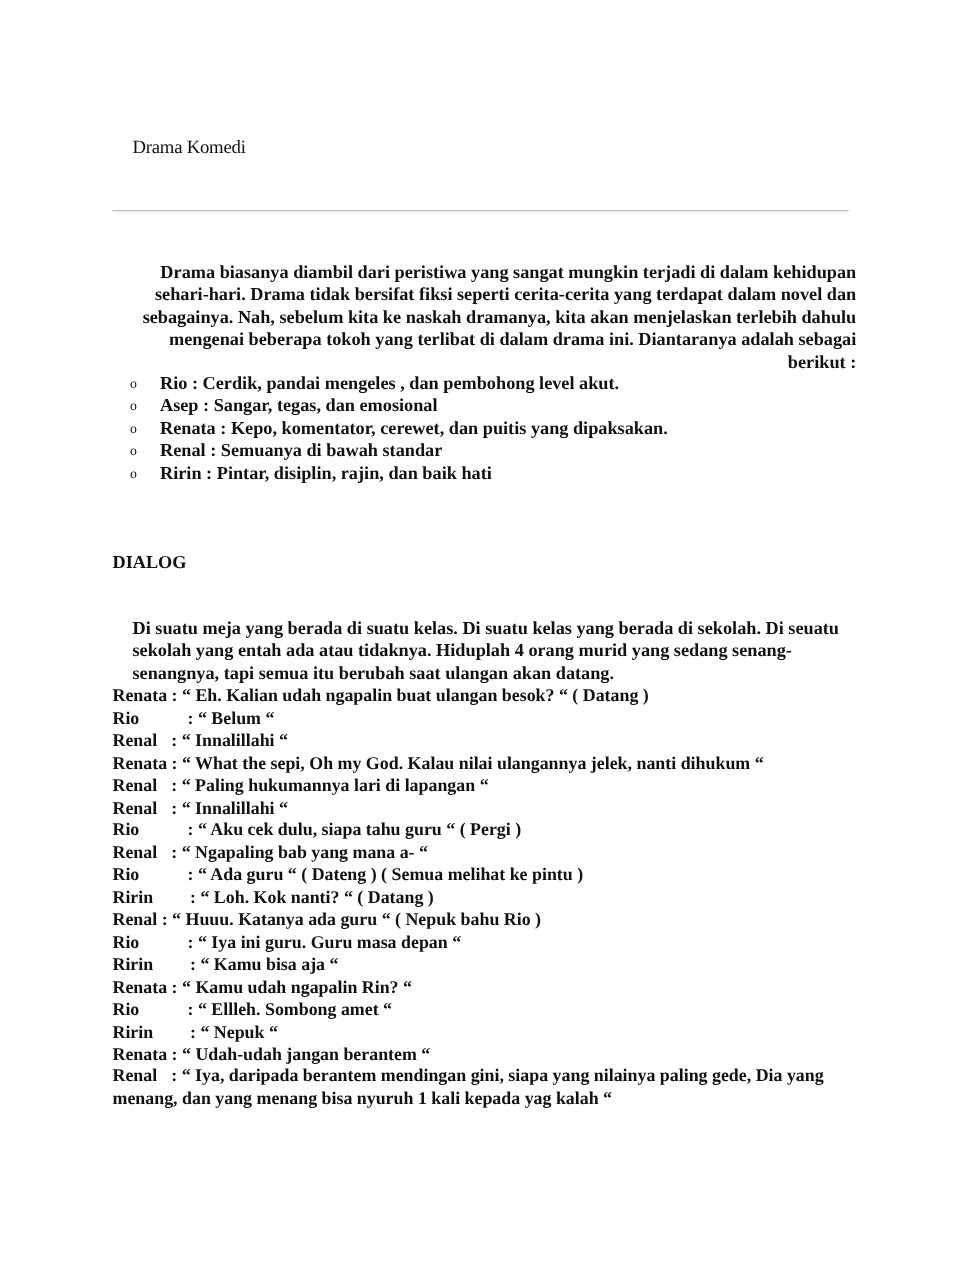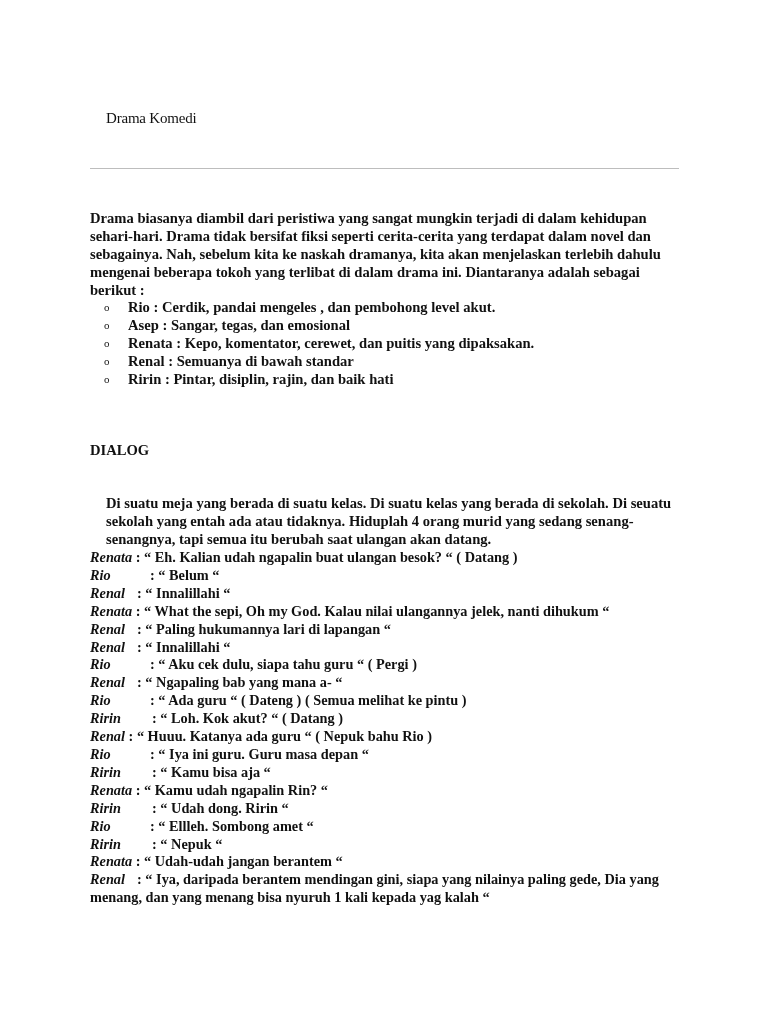--- a/index.html
+++ b/index.html
@@ -11,21 +11,21 @@
     .title {
       position: absolute; top: 94px; left: 0;
       font-size: 15px; font-weight: normal; margin: 16px; letter-spacing: -0.2px;
     }
     .rule {
       position: absolute; top: 168px; left: 0; width: 589px; height: 0;
       border: 0; border-top: 1.5px solid #bdbdbd; margin: 0;
     }
     .intro {
       position: absolute; top: 209px; left: 0; width: 595px;
-      font-size: 14.6px; font-weight: bold; line-height: 18px; margin: 0;
+      font-size: 14.6px; font-weight: bold; line-height: 18px; margin: 0; text-align: right;
     }
     .chars {
       position: absolute; top: 298px; left: 0; margin: 0; padding: 0; list-style: none;
       font-size: 14.6px; font-weight: bold; line-height: 18px;
     }
     .chars li { position: relative; padding-left: 38px; white-space: nowrap; }
     .chars .bullet {
       position: absolute; left: 14px; top: 0; font-weight: normal; font-size: 11px;
     }
     .section {
@@ -35,21 +35,21 @@
     .scene {
       position: absolute; top: 478px; left: 0; width: 595px;
       font-size: 14.6px; font-weight: bold; line-height: 18px; margin: 16px;
     }
     .dialog {
       position: absolute; top: 549px; left: 0; width: 595px; margin: 0;
       font-size: 14.3px; font-weight: bold; line-height: 17.9px;
     }
     .line { white-space: nowrap; }
     .line.wrap { white-space: normal; }
-    .speaker { display: inline-block; font-style: italic; }
+    .speaker { display: inline-block; }
     .w-rio { width: 60px; }
     .w-renal { width: 47px; }
     .w-ririn { width: 62px; }
   </style>
 </head>
 <body>
 
 <div class="page">
   <h1 class="title">Drama Komedi</h1>
   <hr class="rule">
@@ -71,24 +71,23 @@
   <div class="dialog">
     <div class="line"><span class="speaker">Renata</span><span> : </span><span>“ Eh. Kalian udah ngapalin buat ulangan besok? “ ( Datang )</span></div>
     <div class="line"><span class="speaker w-rio">Rio</span><span>: </span><span>“ Belum “</span></div>
     <div class="line"><span class="speaker w-renal">Renal</span><span>: </span><span>“ Innalillahi “</span></div>
     <div class="line"><span class="speaker">Renata</span><span> : </span><span>“ What the sepi, Oh my God. Kalau nilai ulangannya jelek, nanti dihukum “</span></div>
     <div class="line"><span class="speaker w-renal">Renal</span><span>: </span><span>“ Paling hukumannya lari di lapangan “</span></div>
     <div class="line"><span class="speaker w-renal">Renal</span><span>: </span><span>“ Innalillahi “</span></div>
     <div class="line"><span class="speaker w-rio">Rio</span><span>: </span><span>“ Aku cek dulu, siapa tahu guru “ ( Pergi )</span></div>
     <div class="line"><span class="speaker w-renal">Renal</span><span>: </span><span>“ Ngapaling bab yang mana a- “</span></div>
     <div class="line"><span class="speaker w-rio">Rio</span><span>: </span><span>“ Ada guru “ ( Dateng ) ( Semua melihat ke pintu )</span></div>
-    <div class="line"><span class="speaker w-ririn">Ririn</span><span>: </span><span>“ Loh. Kok akut? “ ( Datang )</span></div>
+    <div class="line"><span class="speaker w-ririn">Ririn</span><span>: </span><span>“ Loh. Kok nanti? “ ( Datang )</span></div>
     <div class="line"><span class="speaker">Renal</span><span> : </span><span>“ Huuu. Katanya ada guru “ ( Nepuk bahu Rio )</span></div>
     <div class="line"><span class="speaker w-rio">Rio</span><span>: </span><span>“ Iya ini guru. Guru masa depan “</span></div>
     <div class="line"><span class="speaker w-ririn">Ririn</span><span>: </span><span>“ Kamu bisa aja “</span></div>
     <div class="line"><span class="speaker">Renata</span><span> : </span><span>“ Kamu udah ngapalin Rin? “</span></div>
-    <div class="line"><span class="speaker w-ririn">Ririn</span><span>: </span><span>“ Udah dong. Ririn “</span></div>
     <div class="line"><span class="speaker w-rio">Rio</span><span>: </span><span>“ Ellleh. Sombong amet “</span></div>
     <div class="line"><span class="speaker w-ririn">Ririn</span><span>: </span><span>“ Nepuk “</span></div>
     <div class="line"><span class="speaker">Renata</span><span> : </span><span>“ Udah-udah jangan berantem “</span></div>
     <div class="line wrap"><span class="speaker w-renal">Renal</span><span>: </span><span>“ Iya, daripada berantem mendingan gini, siapa yang nilainya paling gede, Dia yang menang, dan yang menang bisa nyuruh 1 kali kepada yag kalah “</span></div>
   </div>
 </div>
 
 </body></html>

